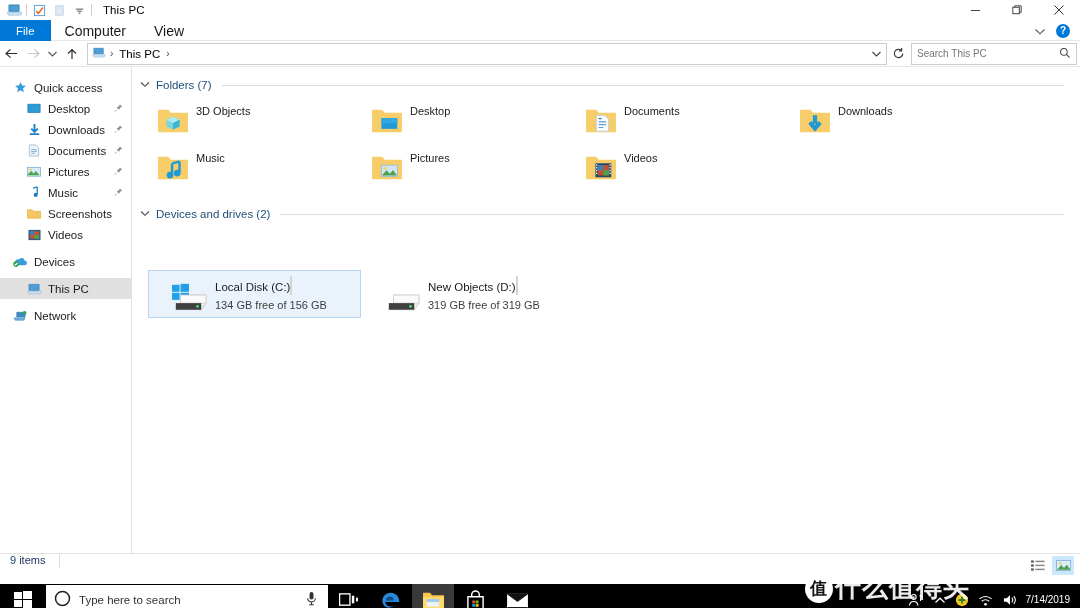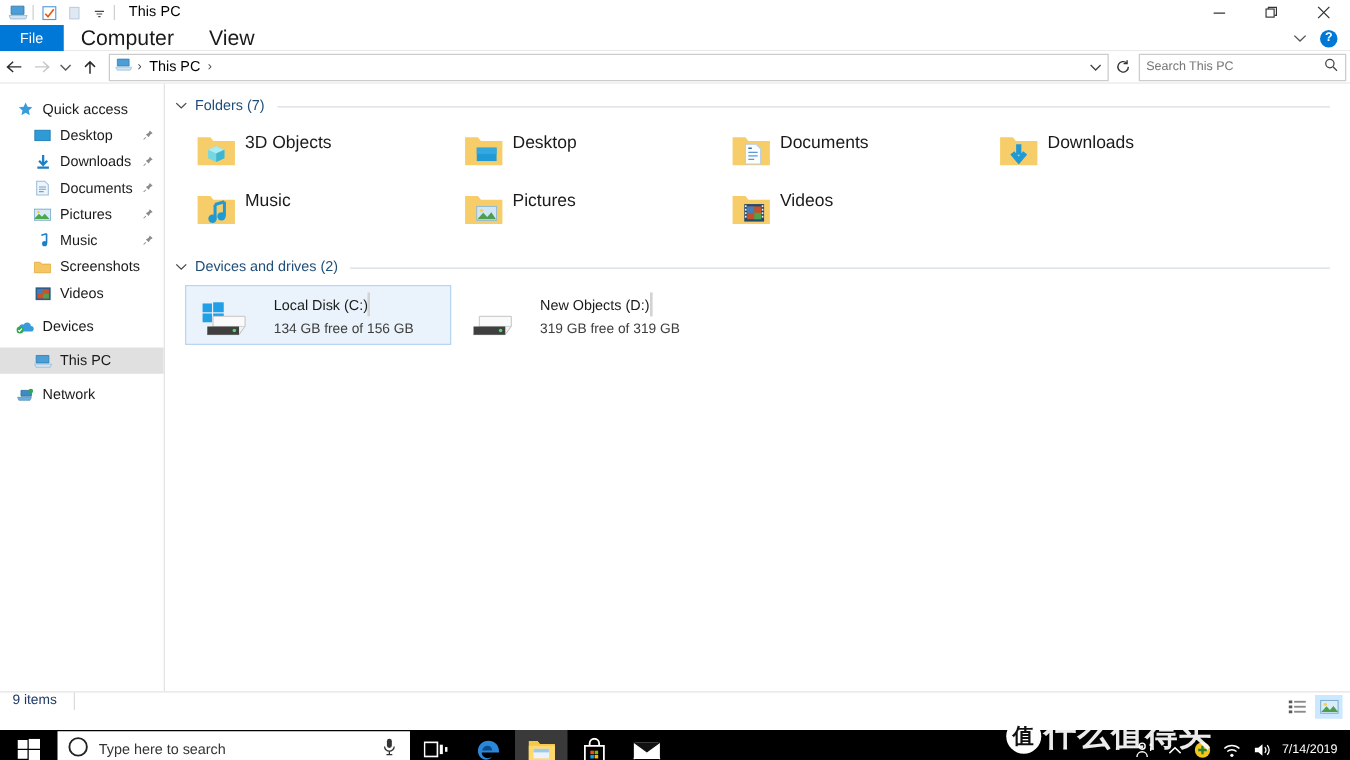--- a/index.html
+++ b/index.html
@@ -35,21 +35,21 @@
   }
 
   
   .ribbon {
     position: absolute; left: 0; top: 20px; width: 1080px; height: 21px;
     background: #ffffff; display: flex; align-items: stretch;
     border-bottom: 1px solid #e8e8e8;
   }
   .tab {
     display: flex; align-items: center; justify-content: center;
-    font-size: 17px; color: #1a1a1a; padding: 0 14px; height: 21px;
+    font-size: 14px; color: #1a1a1a; padding: 0 14px; height: 21px;
   }
   .tab.file { background: #0078d7; color: #fff; padding: 0 16px; font-size:11.5px;}
   .ribbon-right {
     position: absolute; right: 4px; top: 0; height: 21px;
     display: flex; align-items: center; gap: 10px; padding-right: 6px;
   }
   .help-circle {
     width: 14px; height: 14px; border-radius: 50%; background: #0078d7;
     color: #fff; font-size: 10px; display: flex; align-items: center;
     justify-content: center; font-weight: bold;
@@ -139,26 +139,26 @@
     display: flex; flex-wrap: wrap; padding-left: 14px; padding-top: 4px;
   }
   .tile {
     width: 214px; height: 47px; display: flex; align-items: flex-start;
     padding: 2px 3px; gap: 7px;
   }
   .tile-icon {
     width: 32px; height: 32px; flex: 0 0 32px; margin-top: 4px;
     display: flex; align-items: center; justify-content: center;
   }
-  .tile-label { font-size: 14px; color: #1a1a1a; margin-top: 5px; white-space: nowrap; }
+  .tile-label { font-size: 11px; color: #1a1a1a; margin-top: 5px; white-space: nowrap; }
 
   .drives { display: flex; flex-wrap: wrap; padding-left: 8px; padding-top: 5px; }
   .drive {
     width: 213px; height: 48px; display: flex; align-items: flex-start;
-    gap: 20px; padding: 4px 10px; border: 1px solid transparent;
+    gap: 6px; padding: 4px 20px; border: 1px solid transparent; margin-top: 42px;
   }
   .drive.selected { background: #eaf3fb; border: 1px solid #b8d6f0; }
   .drive-icon {
     width: 40px; height: 34px; flex: 0 0 40px; margin-top: 5px;
     display: flex; align-items: center; justify-content: center;
   }
   .drive-info { flex: 1; padding-top: 2px; }
   .drive-name { font-size: 11.5px; color: #1a1a1a; white-space: nowrap; }
   .bar-track {
     width: 148px; height: 11px; background: #e6e6e6; border: 1px solid #d3d3d3;

